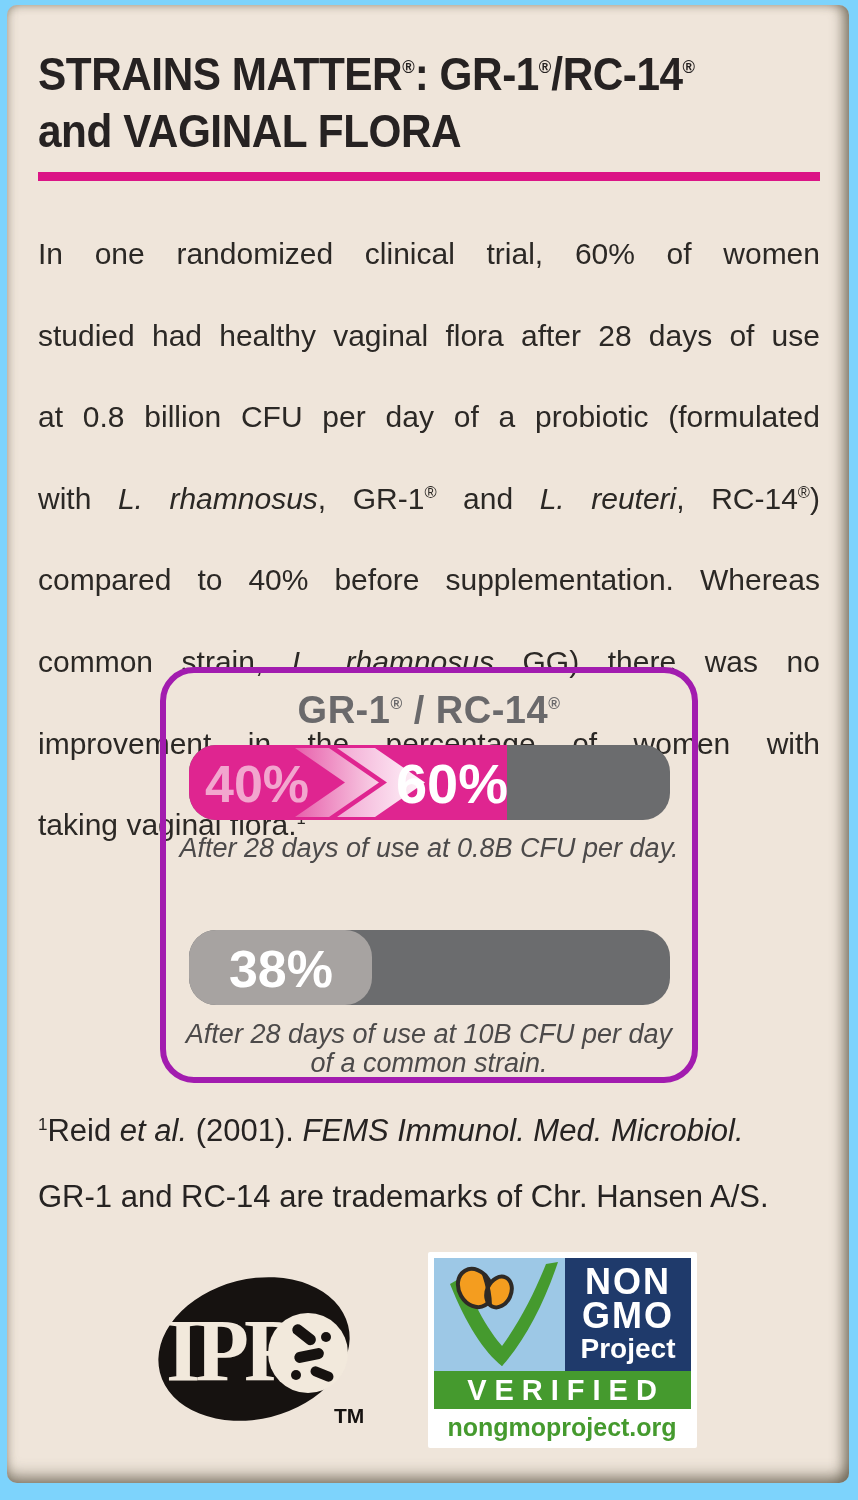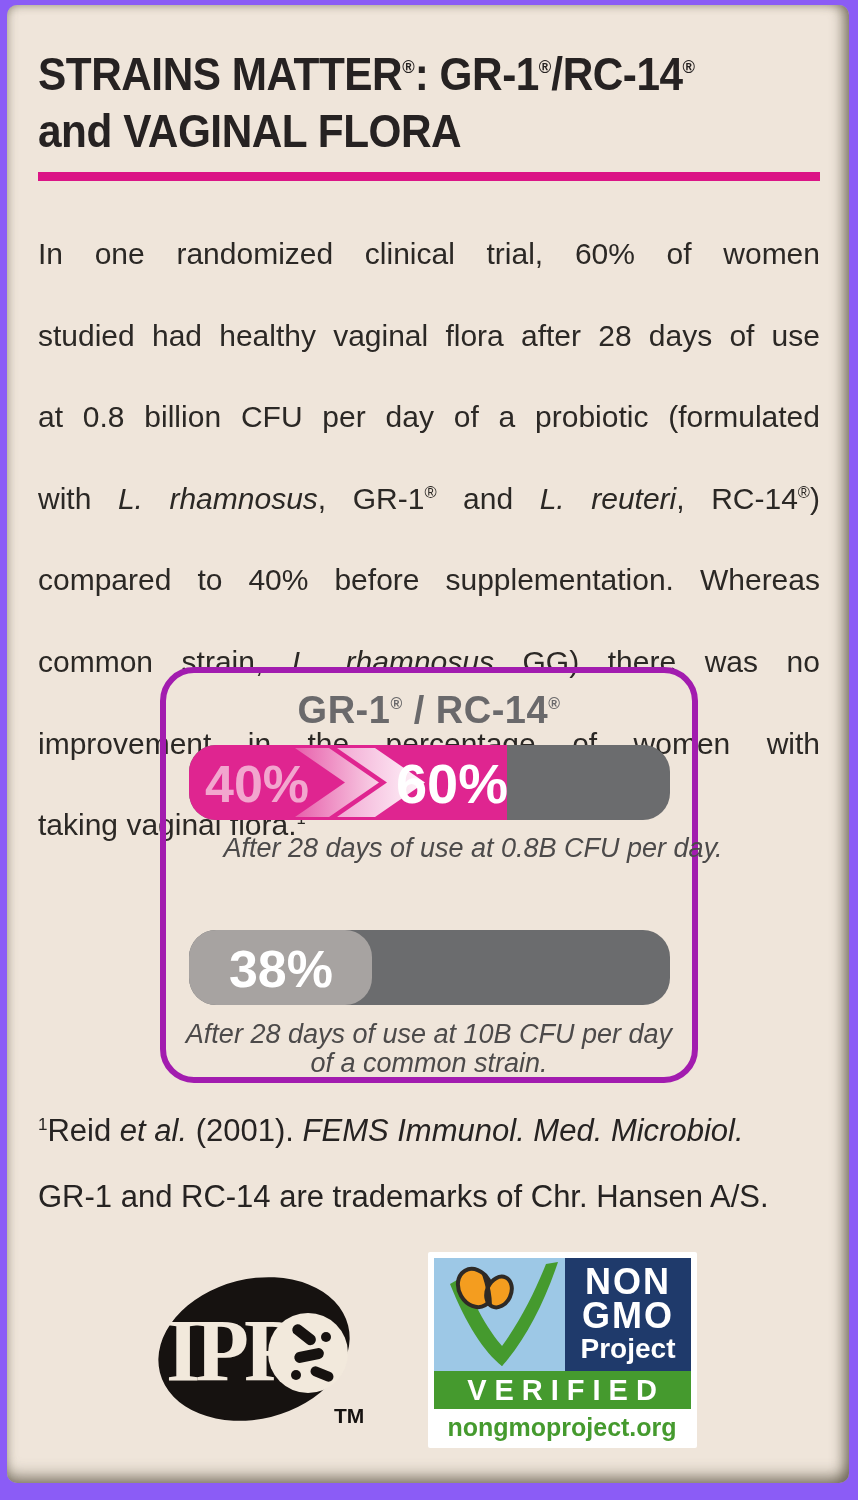--- a/index.html
+++ b/index.html
@@ -1,21 +1,21 @@
 <!DOCTYPE html>
 <html><head>
 <meta charset="utf-8">
 <style>
   html,body{margin:0;padding:0;}
   body{
     width:858px;height:1500px;background:#080706;
     font-family:"Liberation Sans", sans-serif;
     -webkit-font-smoothing:antialiased;
   }
-  .page{position:relative;width:858px;height:1500px;background:#8b5cf6;overflow:hidden;}
+  .page{position:relative;width:858px;height:1500px;background:#7dd3fc;overflow:hidden;}
   .panel{
     position:absolute;left:7px;top:5px;width:842px;height:1478px;
     background:#EFE5DA;border-radius:10px;overflow:hidden;
     box-shadow:
       inset -11px 0 14px -6px rgba(96,90,74,.8),
       inset 0 -13px 16px -7px rgba(96,90,74,.75),
       inset 4px 4px 9px -4px rgba(120,112,96,.5);
   }
   .it{font-style:italic;}
   sup{line-height:0;}
@@ -48,21 +48,21 @@
   .chart-heading sup{font-size:42%;vertical-align:super;}
   .h1{top:16px;}
   .h2{top:206px;}
   .bar-svg{position:absolute;left:23px;width:481px;height:75px;}
   .b1{top:72px;}
   .b2{top:257px;}
   .caption{
     position:absolute;left:0;width:100%;text-align:center;
     font-style:italic;color:#4C4A4A;font-size:27px;line-height:29px;
   }
-  .c1{top:161px;padding-left:44px;}
+  .c1{top:161px;}
   .c2{top:347px;}
 
   
   .footnote{position:absolute;left:31px;top:1108px;width:800px;font-size:31px;color:#262322;white-space:nowrap;}
   .footnote sup{font-size:55%;vertical-align:super;}
   .trademark{position:absolute;left:31px;top:1174px;width:800px;font-size:31px;color:#262322;white-space:nowrap;}
 
   
   .ipro{position:absolute;left:151px;top:1272px;width:207px;height:152px;}
   .nongmo{position:absolute;left:421px;top:1247px;width:269px;height:196px;}

